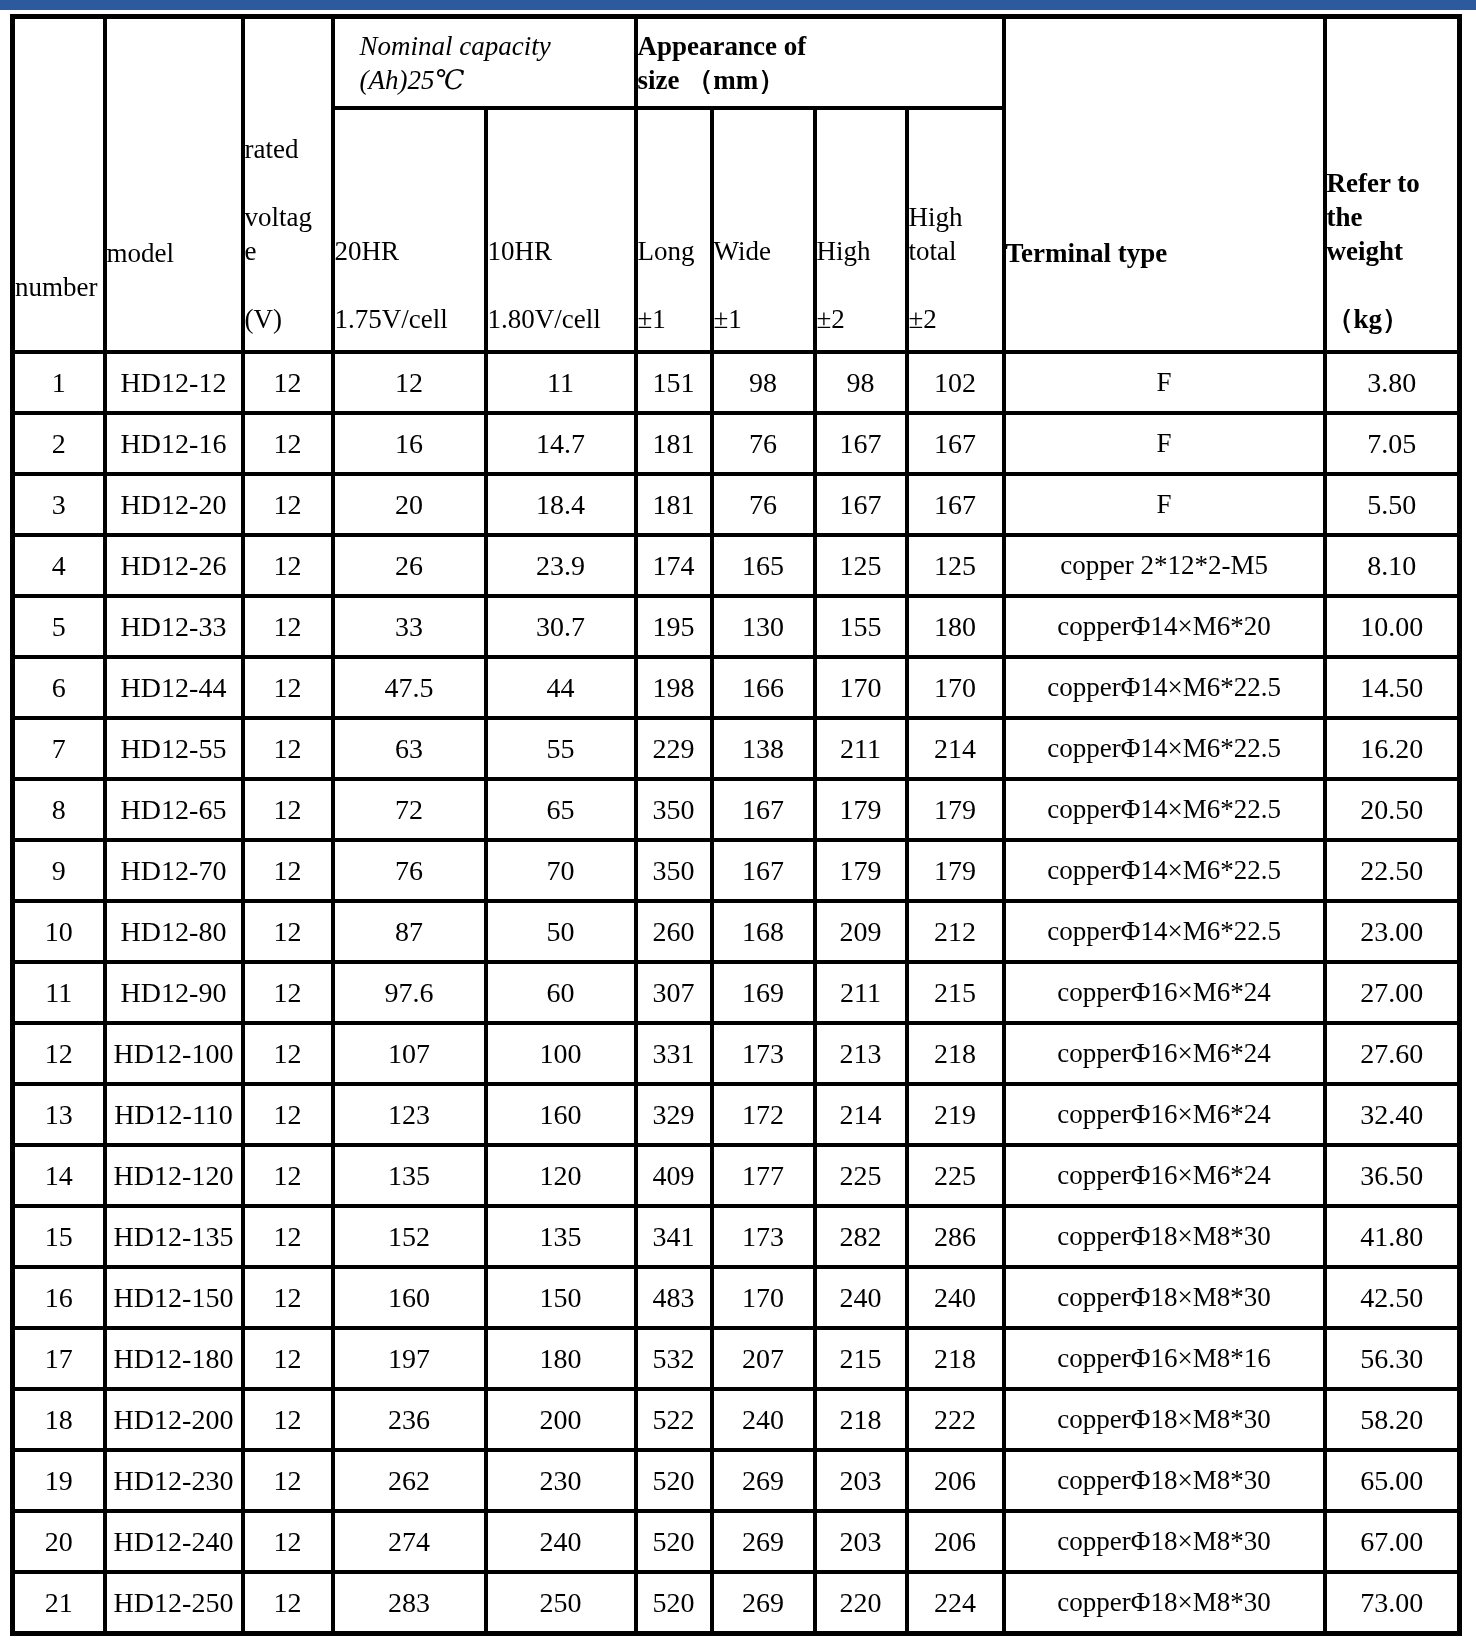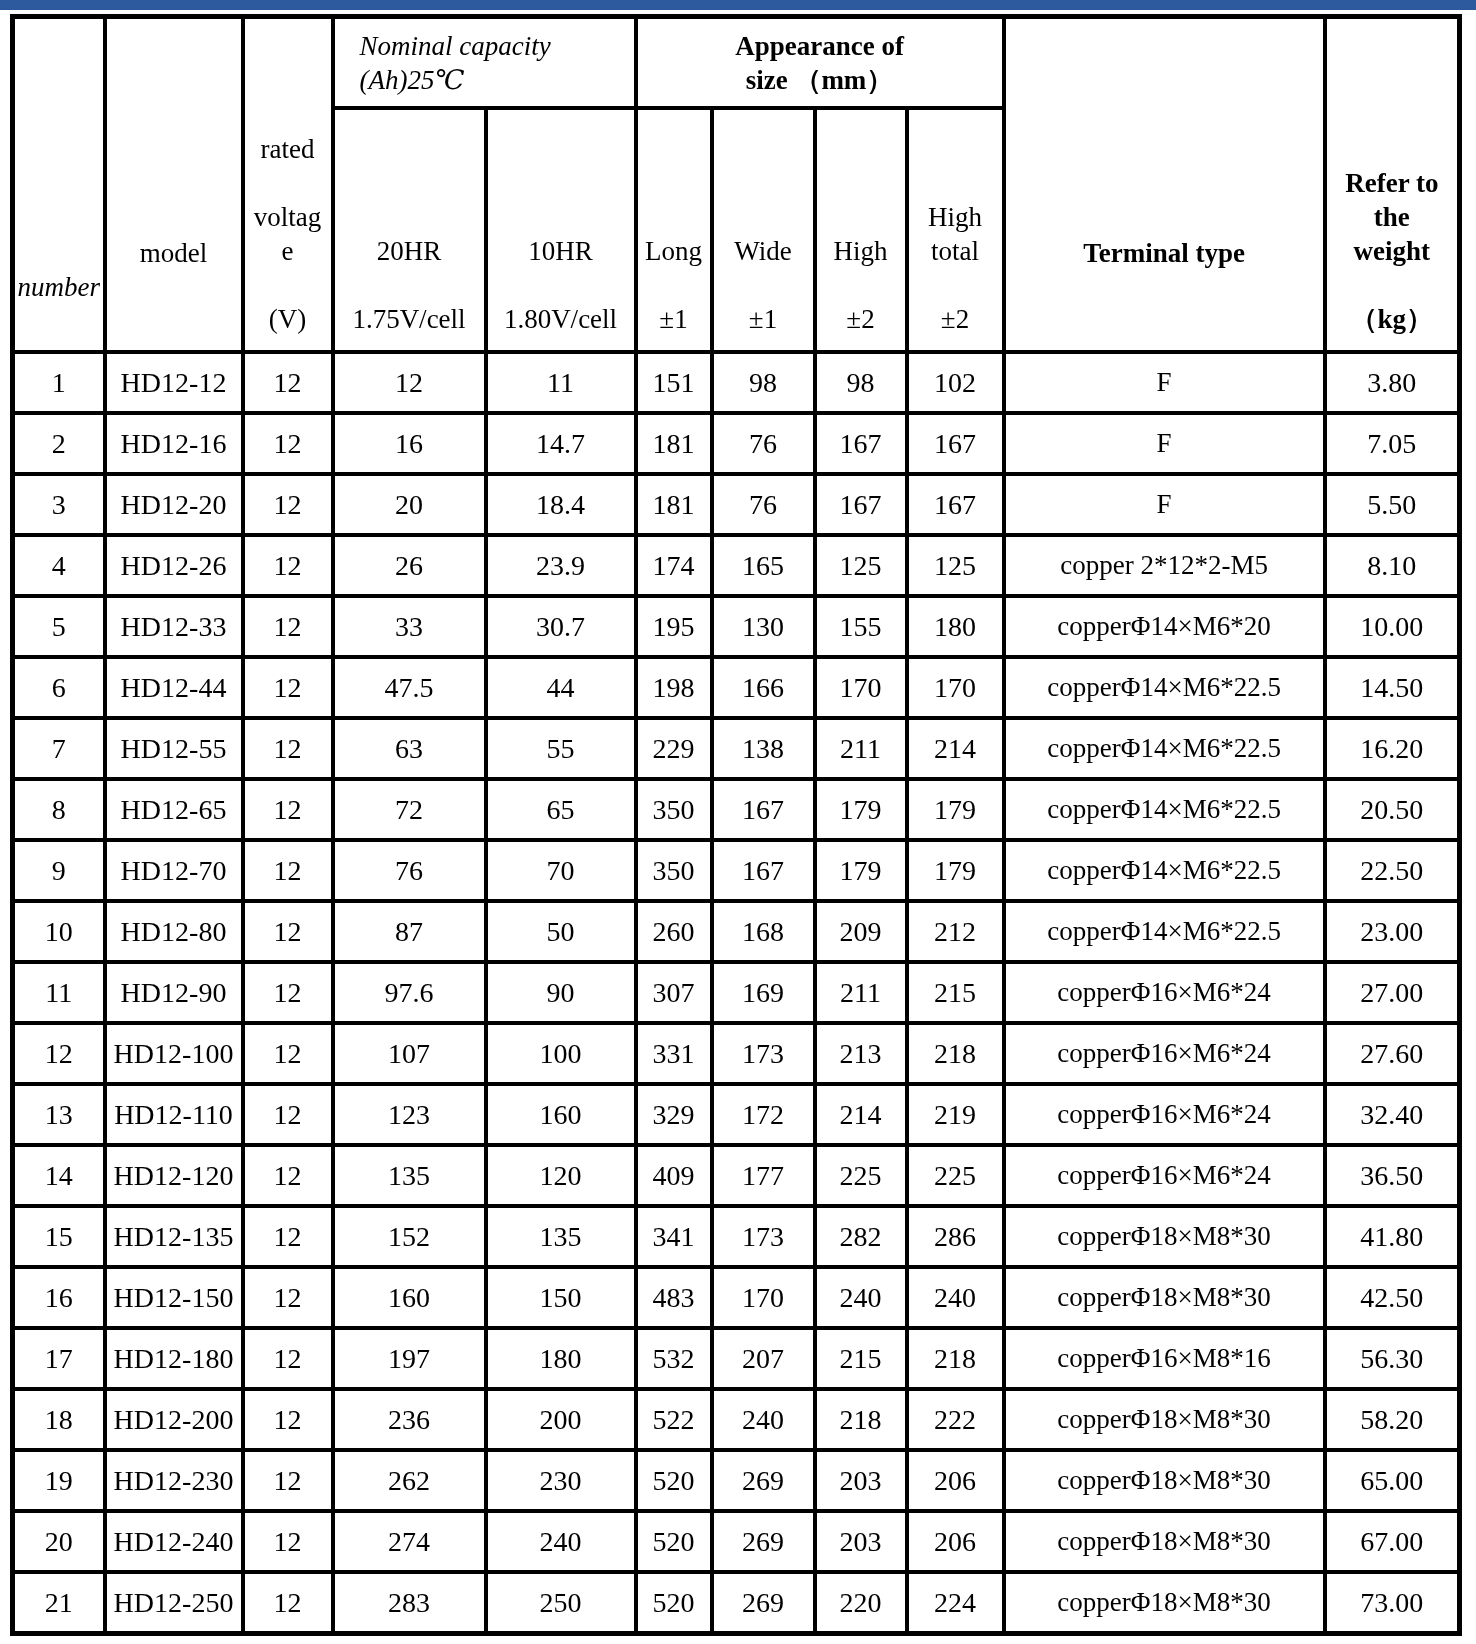--- a/index.html
+++ b/index.html
@@ -5,26 +5,26 @@
   html,body{margin:0;padding:0;background:#ffffff;}
   body{width:1476px;height:1644px;position:relative;font-family:"Liberation Serif","DejaVu Serif",serif;color:#000;}
   .topbar{position:absolute;top:0;left:0;width:1476px;height:10px;}
   table.spec{
     position:absolute;top:14px;left:10px;
     border-collapse:collapse;table-layout:fixed;width:1447px;
     border:5px solid #000;
   }
   td,th{border:4px solid #000;padding:0;font-weight:normal;overflow:hidden;}
   
-  thead td{font-size:27px;line-height:34px;text-align:center;vertical-align:bottom;white-space:pre-line;}
+  thead td{font-size:27px;line-height:34px;text-align:left;vertical-align:bottom;white-space:pre-line;}
   .h-group{vertical-align:middle;height:87px;}
   .h-nominal{text-align:left;padding-left:25px;font-style:italic;}
   .h-appearance{font-weight:bold;}
   .h-sub{height:226px;padding-bottom:14px;}
-  .h-number{padding-bottom:46px;font-style:italic;}
+  .h-number{padding-bottom:46px;}
   .h-model{padding-bottom:80px;}
   .h-rated{padding-bottom:14px;}
   .h-terminal{font-weight:bold;padding-bottom:80px;}
   .h-weight{font-weight:bold;padding-bottom:14px;}
   
   tbody td{height:57px;font-size:28px;text-align:center;vertical-align:middle;}
   tbody td.c-terminal{font-size:27px;}
 </style>
 </head>
 <body>
@@ -217,21 +217,21 @@
     <td class="c-high">209</td>
     <td class="c-htotal">212</td>
     <td class="c-terminal">copperΦ14×M6*22.5</td>
     <td class="c-weight">23.00</td>
   </tr>
       <tr>
     <td class="c-no">11</td>
     <td class="c-model">HD12-90</td>
     <td class="c-v">12</td>
     <td class="c-hr20">97.6</td>
-    <td class="c-hr10">90</td>
+    <td class="c-hr10">60</td>
     <td class="c-long">307</td>
     <td class="c-wide">169</td>
     <td class="c-high">211</td>
     <td class="c-htotal">215</td>
     <td class="c-terminal">copperΦ16×M6*24</td>
     <td class="c-weight">27.00</td>
   </tr>
       <tr>
     <td class="c-no">12</td>
     <td class="c-model">HD12-100</td>

